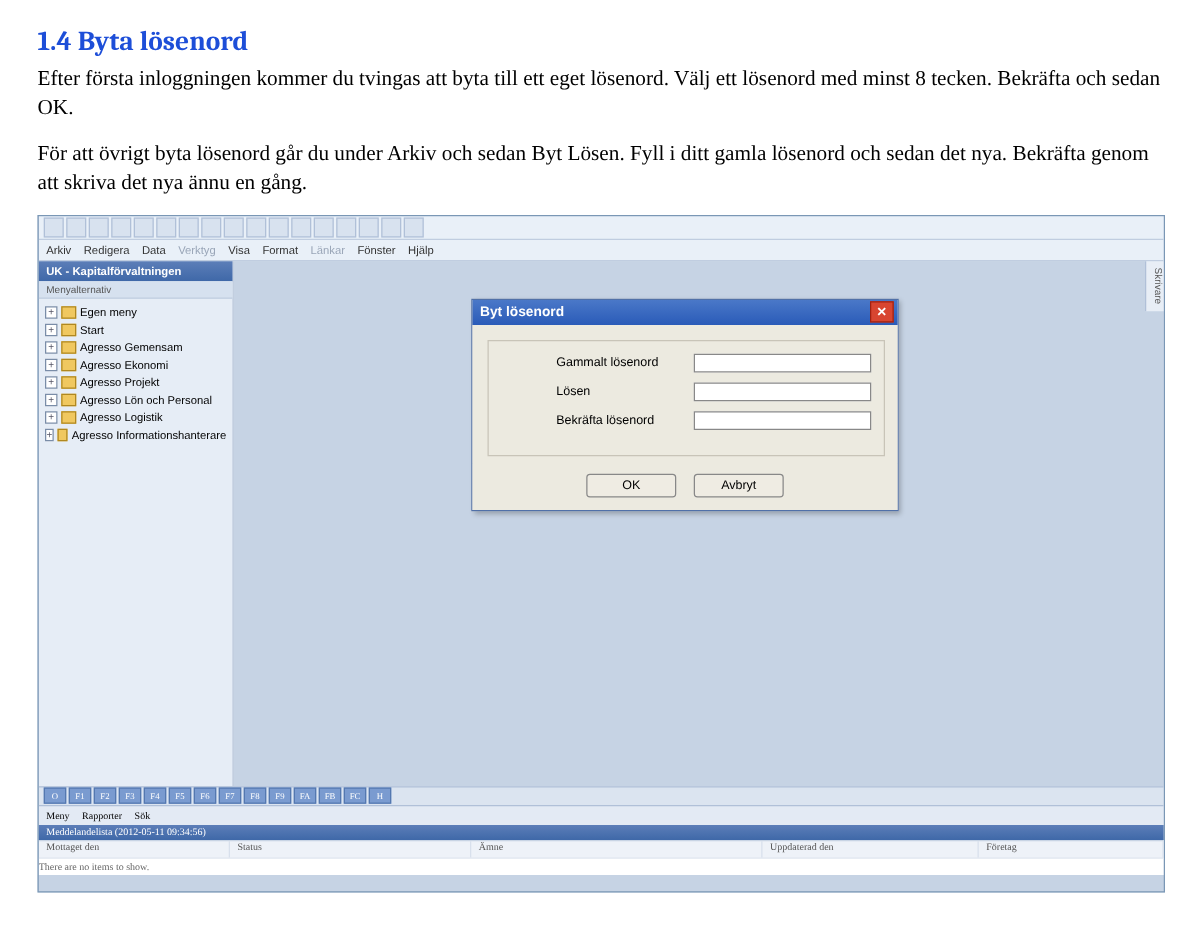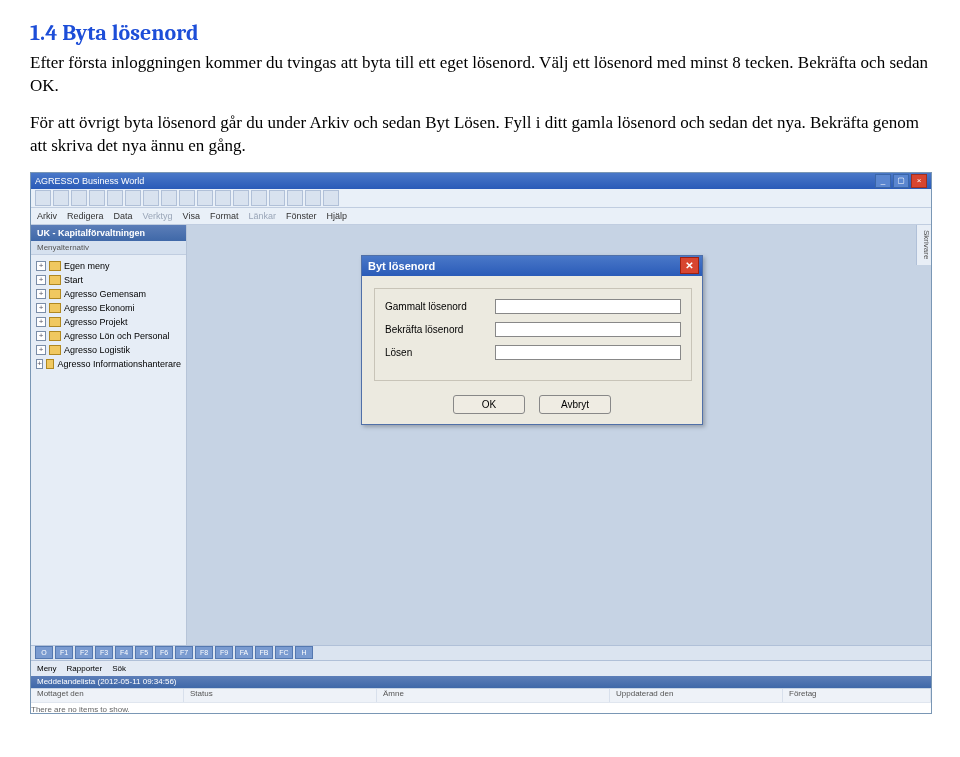--- a/index.html
+++ b/index.html
@@ -153,21 +153,21 @@
     border-left:1px solid #b0c0d8;
     writing-mode: vertical-rl;
     font-size:8px; color:#555;
     text-align:center;
   }
 
   
   .dialog {
     position: absolute;
     top: 30px;
-    left: 174px;
+    left: 190px;
     width: 340px;
     background: #eceae0;
     border: 1px solid #5070a8;
     box-shadow: 2px 2px 4px rgba(0,0,0,0.25);
   }
   .dialog-title {
     height: 20px;
     background: linear-gradient(#4a78c8, #2a5bb8);
     color: #fff;
     font-size: 11px;
@@ -196,20 +196,21 @@
     background:#eceae0;
   }
   .form-row {
     display: flex;
     align-items: center;
     margin-bottom: 8px;
   }
   .form-label {
     width: 110px;
     font-size: 10px;
+    margin-left: 44px;
   }
   .form-input {
     flex: 1;
     height: 15px;
     border: 1px solid #888;
     background:#fff;
     font-size: 10px;
     padding: 0 3px;
     box-sizing: border-box;
   }
@@ -228,20 +229,21 @@
     background: #efece3;
     border: 1px solid #888;
     border-radius: 3px;
     cursor: pointer;
   }
 
   
   .bottom-strips {
     position: relative;
     width: 100%;
+    font-family: Liberation Serif, serif;
   }
   .fkeys {
     height: 14px;
     background: #dbe4f0;
     border-top:1px solid #b0c0d8;
     display:flex; align-items:center; gap:2px;
     padding-left:4px;
   }
   .fkey {
     width:16px;height:11px;
@@ -286,28 +288,20 @@
 </style>
 </head>
 <body>
 
 <div class="heading">1.4 Byta lösenord</div>
 <p class="para">Efter första inloggningen kommer du tvingas att byta till ett eget lösenord. Välj ett lösenord med minst 8 tecken. Bekräfta och sedan OK.</p>
 <p class="para">För att övrigt byta lösenord går du under Arkiv och sedan Byt Lösen. Fyll i ditt gamla lösenord och sedan det nya. Bekräfta genom att skriva det nya ännu en gång.</p>
 
 <div class="screenshot">
 
-  <div class="titlebar">
-    <span>AGRESSO Business World</span>
-    <div class="icons">
-      <div class="tb-btn">_</div>
-      <div class="tb-btn">▢</div>
-      <div class="tb-btn" style="background:#d84530;border-color:#a03020;">×</div>
-    </div>
-  </div>
 
   <div class="toolbar-row">
     <div class="tb-ico"></div>
     <div class="tb-ico"></div>
     <div class="tb-ico"></div>
     <div class="tb-ico"></div>
     <div class="tb-ico"></div>
     <div class="tb-ico"></div>
     <div class="tb-ico"></div>
     <div class="tb-ico"></div>
@@ -391,25 +385,25 @@
           <span>Byt lösenord</span>
           <div class="dialog-close">✕</div>
         </div>
         <div class="dialog-body">
           <div class="dialog-inner">
             <div class="form-row">
               <div class="form-label">Gammalt lösenord</div>
               <input class="form-input" type="password" style="">
             </div>
             <div class="form-row">
-              <div class="form-label">Bekräfta lösenord</div>
+              <div class="form-label">Lösen</div>
               <input class="form-input" type="password" style="">
             </div>
             <div class="form-row">
-              <div class="form-label">Lösen</div>
+              <div class="form-label">Bekräfta lösenord</div>
               <input class="form-input" type="password" style="">
             </div>
           </div>
         </div>
         <div class="dialog-buttons">
           <button class="dlg-btn">OK</button>
           <button class="dlg-btn">Avbryt</button>
         </div>
       </div>
     </div>

